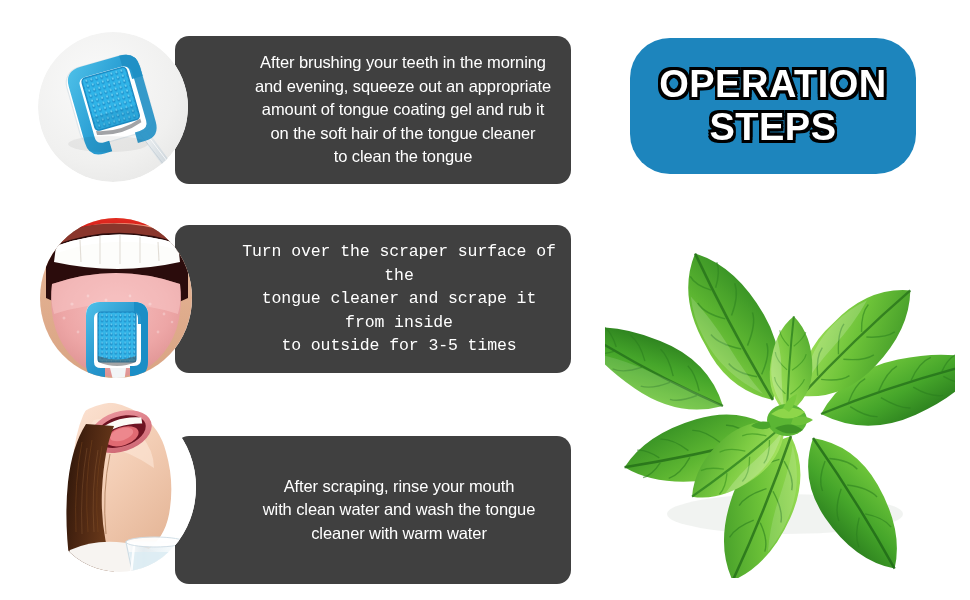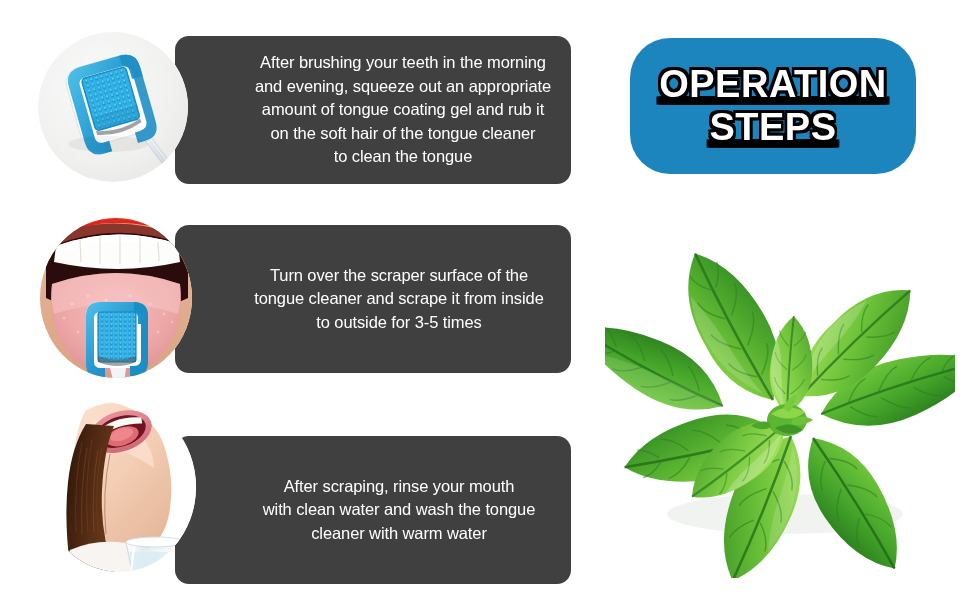--- a/index.html
+++ b/index.html
@@ -36,21 +36,21 @@
     letter-spacing: -0.1px;
     white-space: pre-line;
     padding: 0 14px 0 74px;
     font-weight: 400;
   }
 
   #panel-1 { left: 175px; top: 36px;  width: 396px; height: 148px; }
   #panel-2 { left: 175px; top: 225px; width: 396px; height: 148px; }
   #panel-3 { left: 175px; top: 436px; width: 396px; height: 148px; }
 
-  #panel-2 .step-text { padding-left: 66px; }
+  #panel-2 .step-text { padding-left: 66px; font-family: Liberation Mono, monospace; }
   #panel-3 .step-text { padding-left: 66px; }
 
   
   .photo-circle {
     position: absolute;
     border-radius: 50%;
     overflow: hidden;
     background: #ffffff;
   }
   .photo-circle svg { display: block; width: 100%; height: 100%; }
@@ -81,21 +81,20 @@
     text-align: center;
     letter-spacing: 0.5px;
     white-space: pre-line;
     -webkit-text-stroke: 3px #000000;
     paint-order: stroke fill;
     text-shadow:
       -2.6px -2.6px 0 #000, 2.6px -2.6px 0 #000,
       -2.6px  2.6px 0 #000, 2.6px  2.6px 0 #000,
       -2.6px 0 0 #000, 2.6px 0 0 #000,
        0 -2.6px 0 #000, 0 2.6px 0 #000;
-    text-decoration: underline;
   }
 
   
   #mint-image {
     position: absolute;
     left: 605px;
     top: 238px;
     width: 350px;
     height: 340px;
   }

